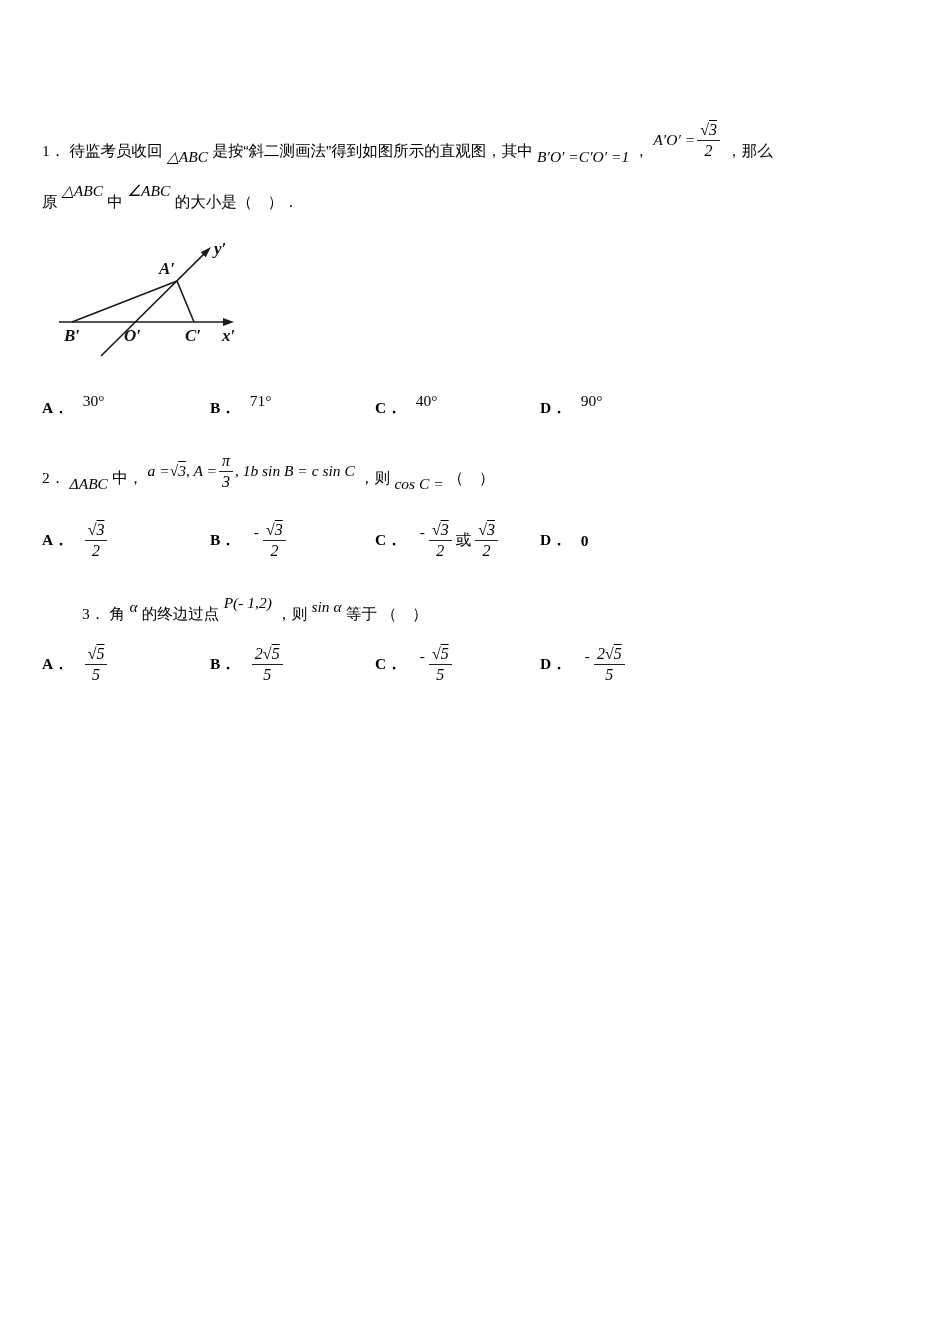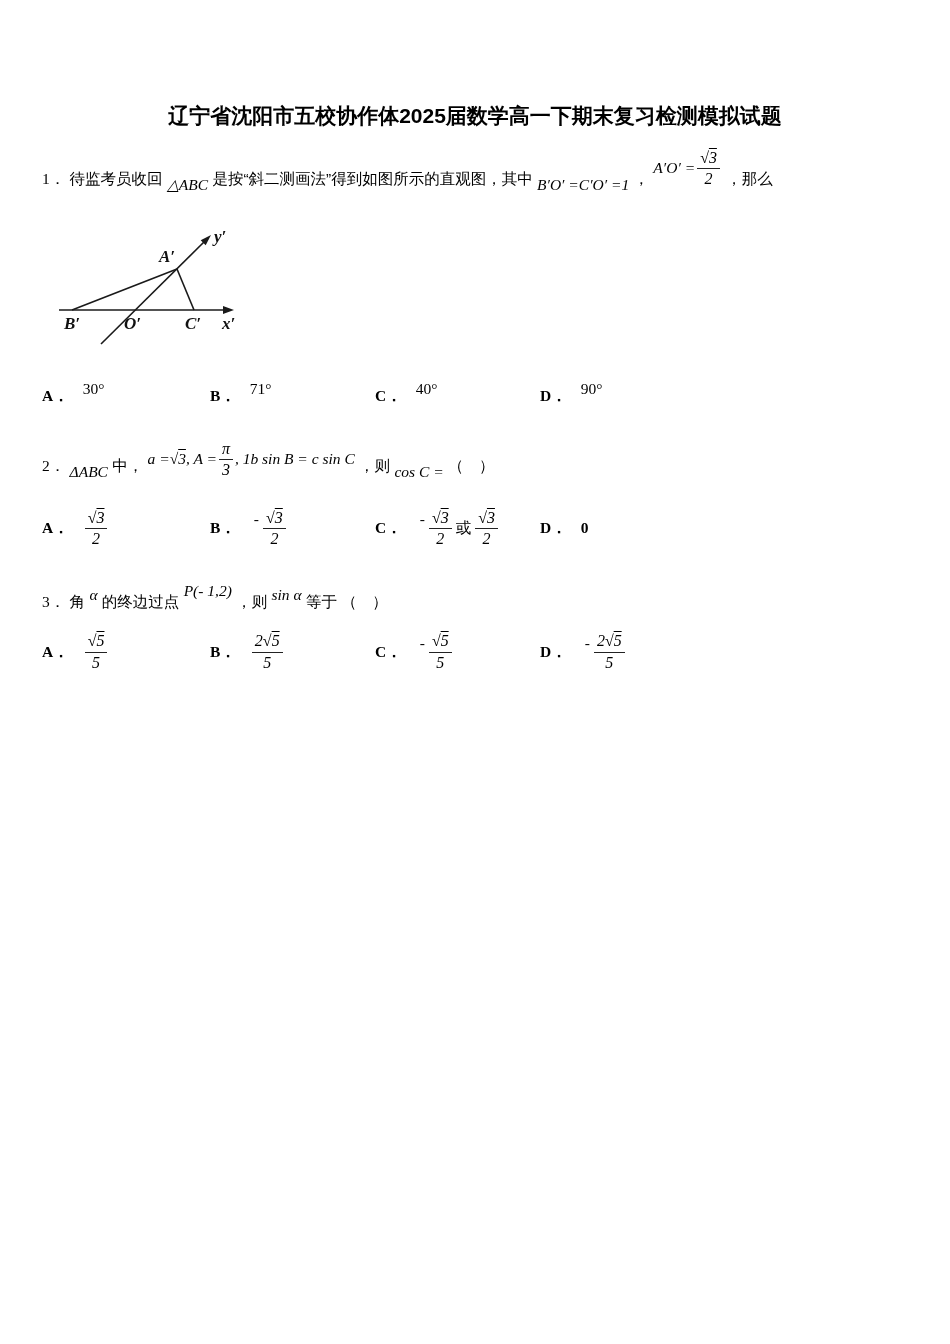--- a/index.html
+++ b/index.html
@@ -48,49 +48,55 @@
   .opt-row{display:flex;align-items:center;}
   .opt{display:flex;align-items:center;width:165px;flex:0 0 165px;}
   .opt.first{flex:0 0 168px;width:168px;}
   .opt.last{flex:1;}
   .opt-label{
     font-family:"Liberation Serif",serif;font-weight:bold;margin-right:14px;
   }
   .q1-opts{margin-top:26px;}
   .q2-line{margin-top:40px;}
   .q2-opts{margin-top:22px;}
-  .q3-line{margin-top:44px;}
+  .q3-line{margin-top:44px;margin-left:40px;}
   .q3-opts{margin-top:20px;}
   .q4-para{margin-top:44px;line-height:72px;}
   .tofu{
     display:inline-block;width:9px;height:12px;border:1px solid #a9a9a9;
     position:relative;top:-6px;margin:0 2px;vertical-align:baseline;
   }
   .cn-or{margin:0 2px;}
 </style>
 </head>
 <body>
 
 <div class="page">
 
-  <div class="title">辽宁省沈阳市五校协作体2025届数学高一下期末复习检测模拟试题</div>
 
 
 
   <div class="q q1-line1">
     <span class="qnum">1．</span>
     <span>待监考员收回</span>
     <span class="math lower">△ABC</span>
     <span>是按“斜二测画法”得到如图所示的直观图，其中</span>
     <span class="math lower">B′O′ =C′O′ =1</span>
     <span>，</span>
     <span class="raise"><span class="math">A′O′ =</span><span class="frac"><span class="num"><span>√</span><span class="rad">3</span></span><span class="den">2</span></span></span>
     <span>，那么</span>
   </div>
 
+  <div class="q q1-line2">
+    <span>原</span>
+    <span class="math raise">△ABC</span>
+    <span>中</span>
+    <span class="math raise">∠ABC</span>
+    <span>的大小是（　）．</span>
+  </div>
 
   <div class="figure-wrap">
     <svg class="figure" viewBox="0 0 230 130" width="230" height="130">
       <line class="fl" x1="3" y1="84" x2="172" y2="84"></line>
       <polygon class="farrow" points="178,84 167,80 167,88"></polygon>
       <line class="fl" x1="45" y1="118" x2="150" y2="14"></line>
       <polygon class="farrow" points="155,9 149.7,19.3 144.7,14.3"></polygon>
       <line class="fl" x1="16" y1="84" x2="121" y2="43"></line>
       <line class="fl" x1="121" y1="43" x2="138" y2="84"></line>
       <text x="8" y="103">B′</text>

